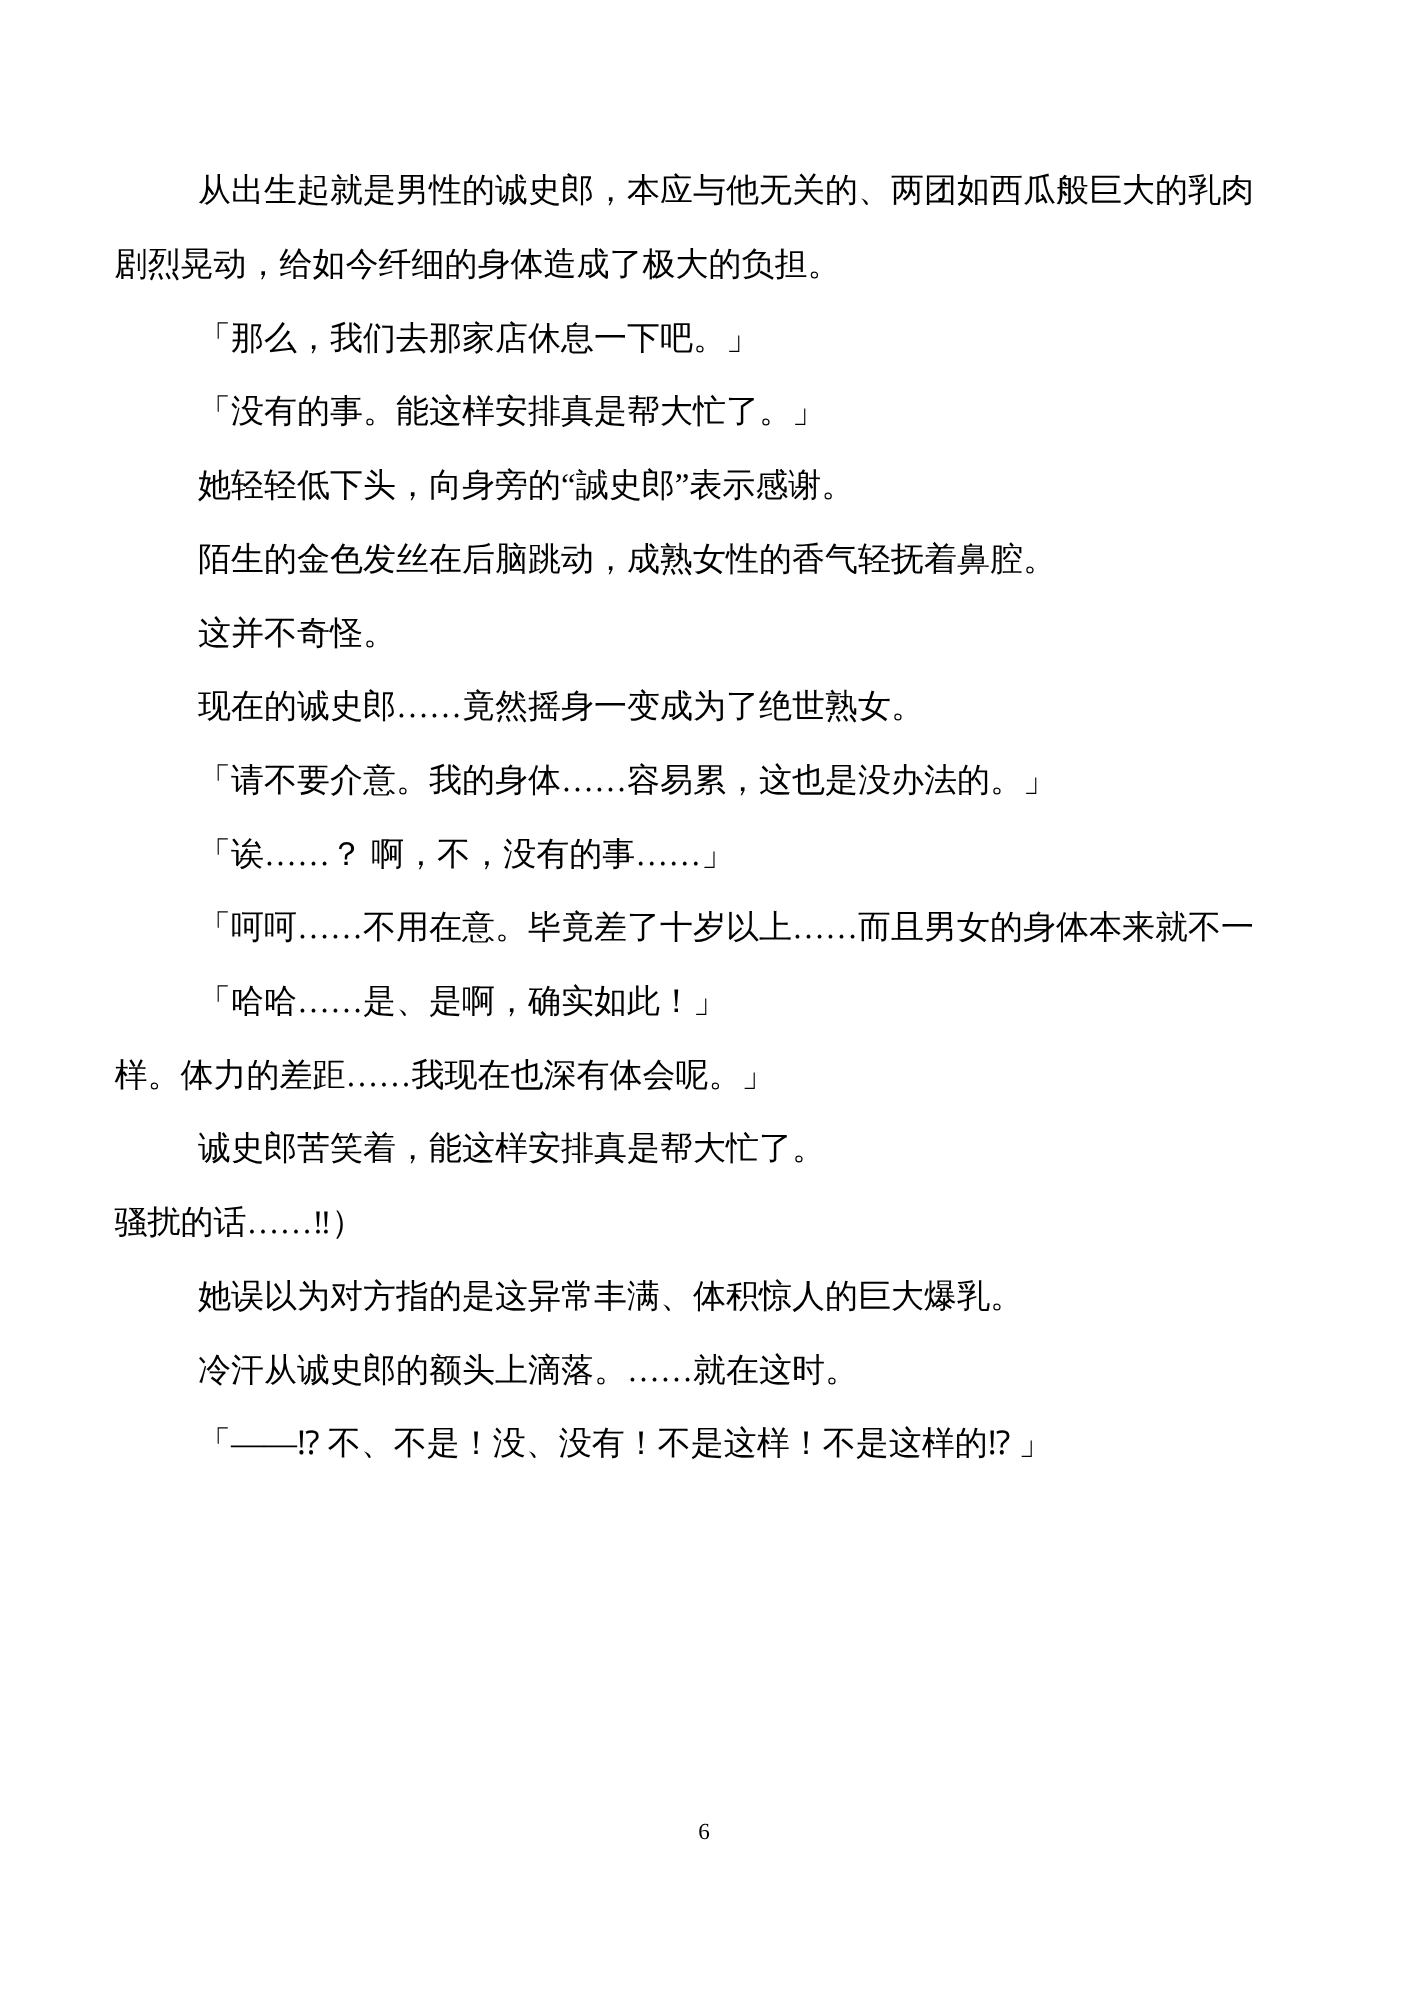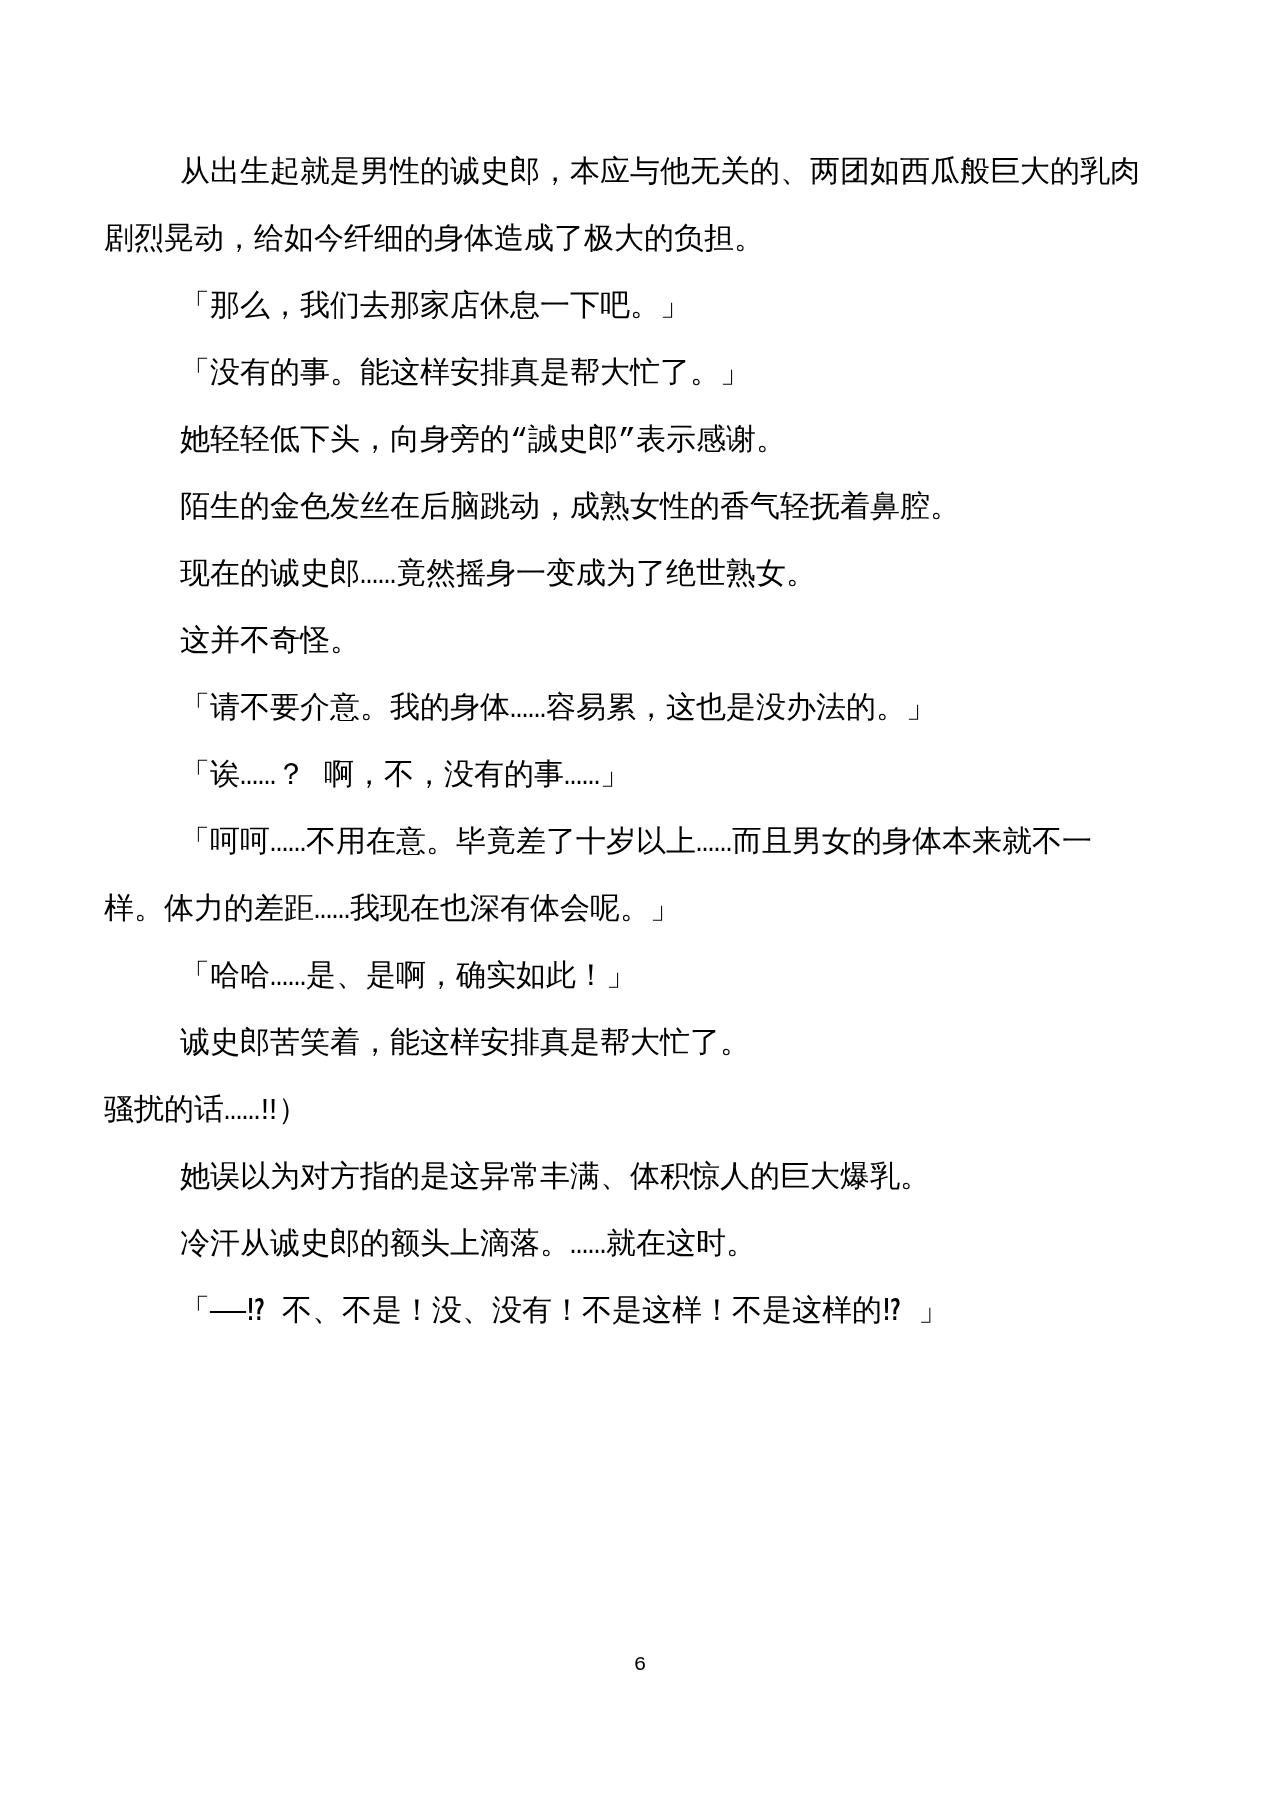--- a/index.html
+++ b/index.html
@@ -6,21 +6,21 @@
     margin: 0;
     padding: 0;
     background: #ffffff;
   }
   .page {
     position: relative;
     width: 1280px;
     height: 1810px;
     background: #ffffff;
     overflow: hidden;
-    font-family: Liberation Mono, monospace;
+    font-family: Liberation Serif, serif;
     color: #000000;
   }
   .text-block {
     position: absolute;
     top: 140px;
     left: 104px;
     right: 104px;
   }
   .line {
     height: 67px;
@@ -48,27 +48,27 @@
 <body>
 
 <div class="page">
   <div class="text-block" id="text-block">
       <div class="line indent">从出生起就是男性的诚史郎，本应与他无关的、两团如西瓜般巨大的乳肉</div>
       <div class="line">剧烈晃动，给如今纤细的身体造成了极大的负担。</div>
       <div class="line indent">「那么，我们去那家店休息一下吧。」</div>
       <div class="line indent">「没有的事。能这样安排真是帮大忙了。」</div>
       <div class="line indent">她轻轻低下头，向身旁的“誠史郎”表示感谢。</div>
       <div class="line indent">陌生的金色发丝在后脑跳动，成熟女性的香气轻抚着鼻腔。</div>
+      <div class="line indent">这并不奇怪。</div>
       <div class="line indent">现在的诚史郎……竟然摇身一变成为了绝世熟女。</div>
-      <div class="line indent">这并不奇怪。</div>
       <div class="line indent">「请不要介意。我的身体……容易累，这也是没办法的。」</div>
       <div class="line indent">「诶……？ 啊，不，没有的事……」</div>
       <div class="line indent">「呵呵……不用在意。毕竟差了十岁以上……而且男女的身体本来就不一</div>
+      <div class="line indent">「哈哈……是、是啊，确实如此！」</div>
       <div class="line">样。体力的差距……我现在也深有体会呢。」</div>
-      <div class="line indent">「哈哈……是、是啊，确实如此！」</div>
       <div class="line indent">诚史郎苦笑着，能这样安排真是帮大忙了。</div>
       <div class="line">骚扰的话……‼）</div>
       <div class="line indent">她误以为对方指的是这异常丰满、体积惊人的巨大爆乳。</div>
       <div class="line indent">冷汗从诚史郎的额头上滴落。……就在这时。</div>
       <div class="line indent">「——⁉ 不、不是！没、没有！不是这样！不是这样的⁉ 」</div>
     </div>
   <div class="page-number">6</div>
 </div>
 
 </body></html>

